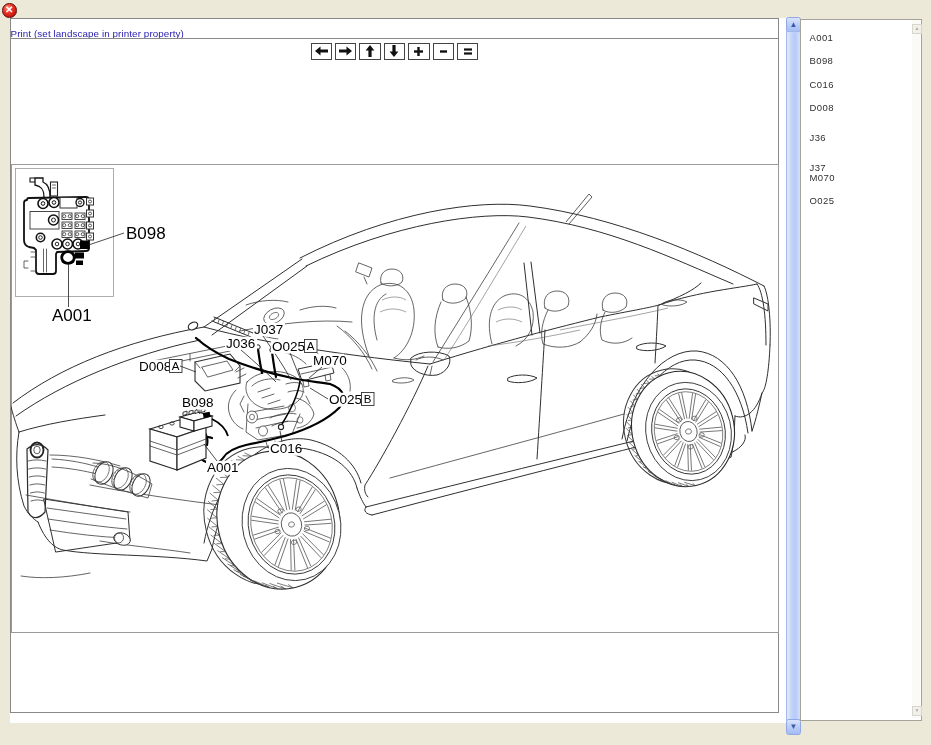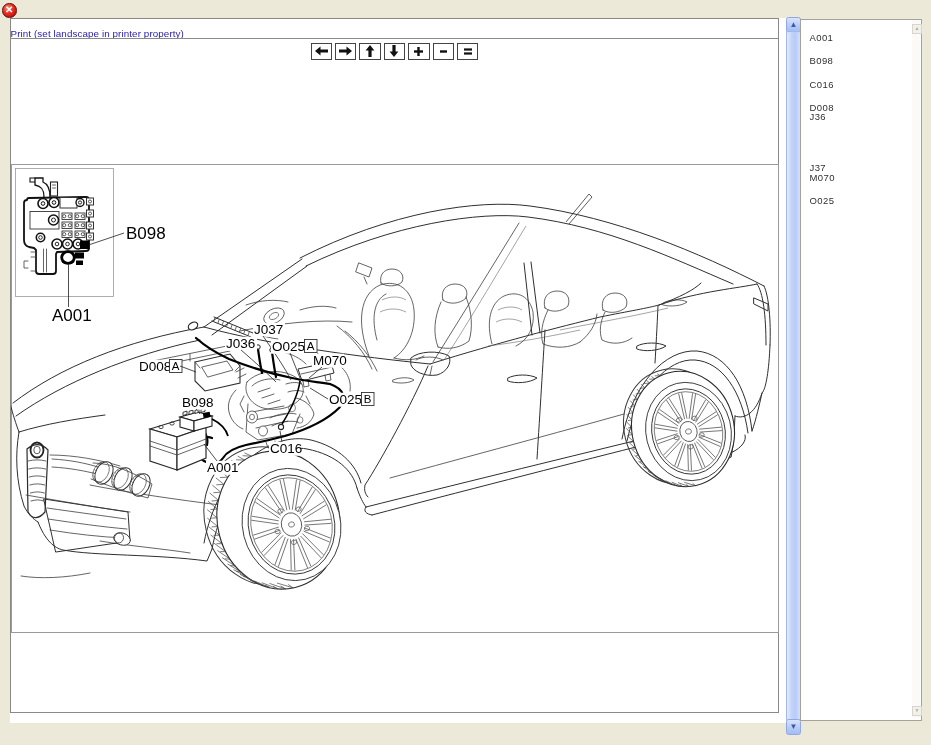--- a/index.html
+++ b/index.html
@@ -340,20 +340,20 @@
 <div id="vscroll">
  <div class="sbtn" style="top:0">▲</div>
  <div id="vthumb"></div>
  <div class="sbtn" style="top:702px">▼</div>
 </div>
 <div id="sidebar">
 <div class="sitem" style="top:12.0px">A001</div>
 <div class="sitem" style="top:35.3px">B098</div>
 <div class="sitem" style="top:58.7px">C016</div>
 <div class="sitem" style="top:82.0px">D008</div>
-<div class="sitem" style="top:91px">J36</div>
+<div class="sitem" style="top:112px">J36</div>
 <div class="sitem" style="top:142px">J37</div>
 <div class="sitem" style="top:152.0px">M070</div>
 <div class="sitem" style="top:175.3px">O025</div>
 <div id="sscroll">
  <div class="ssbtn" style="top:4px">▲</div>
  <div class="ssbtn" style="top:686px">▼</div>
 </div>
 </div>
 </body></html>

